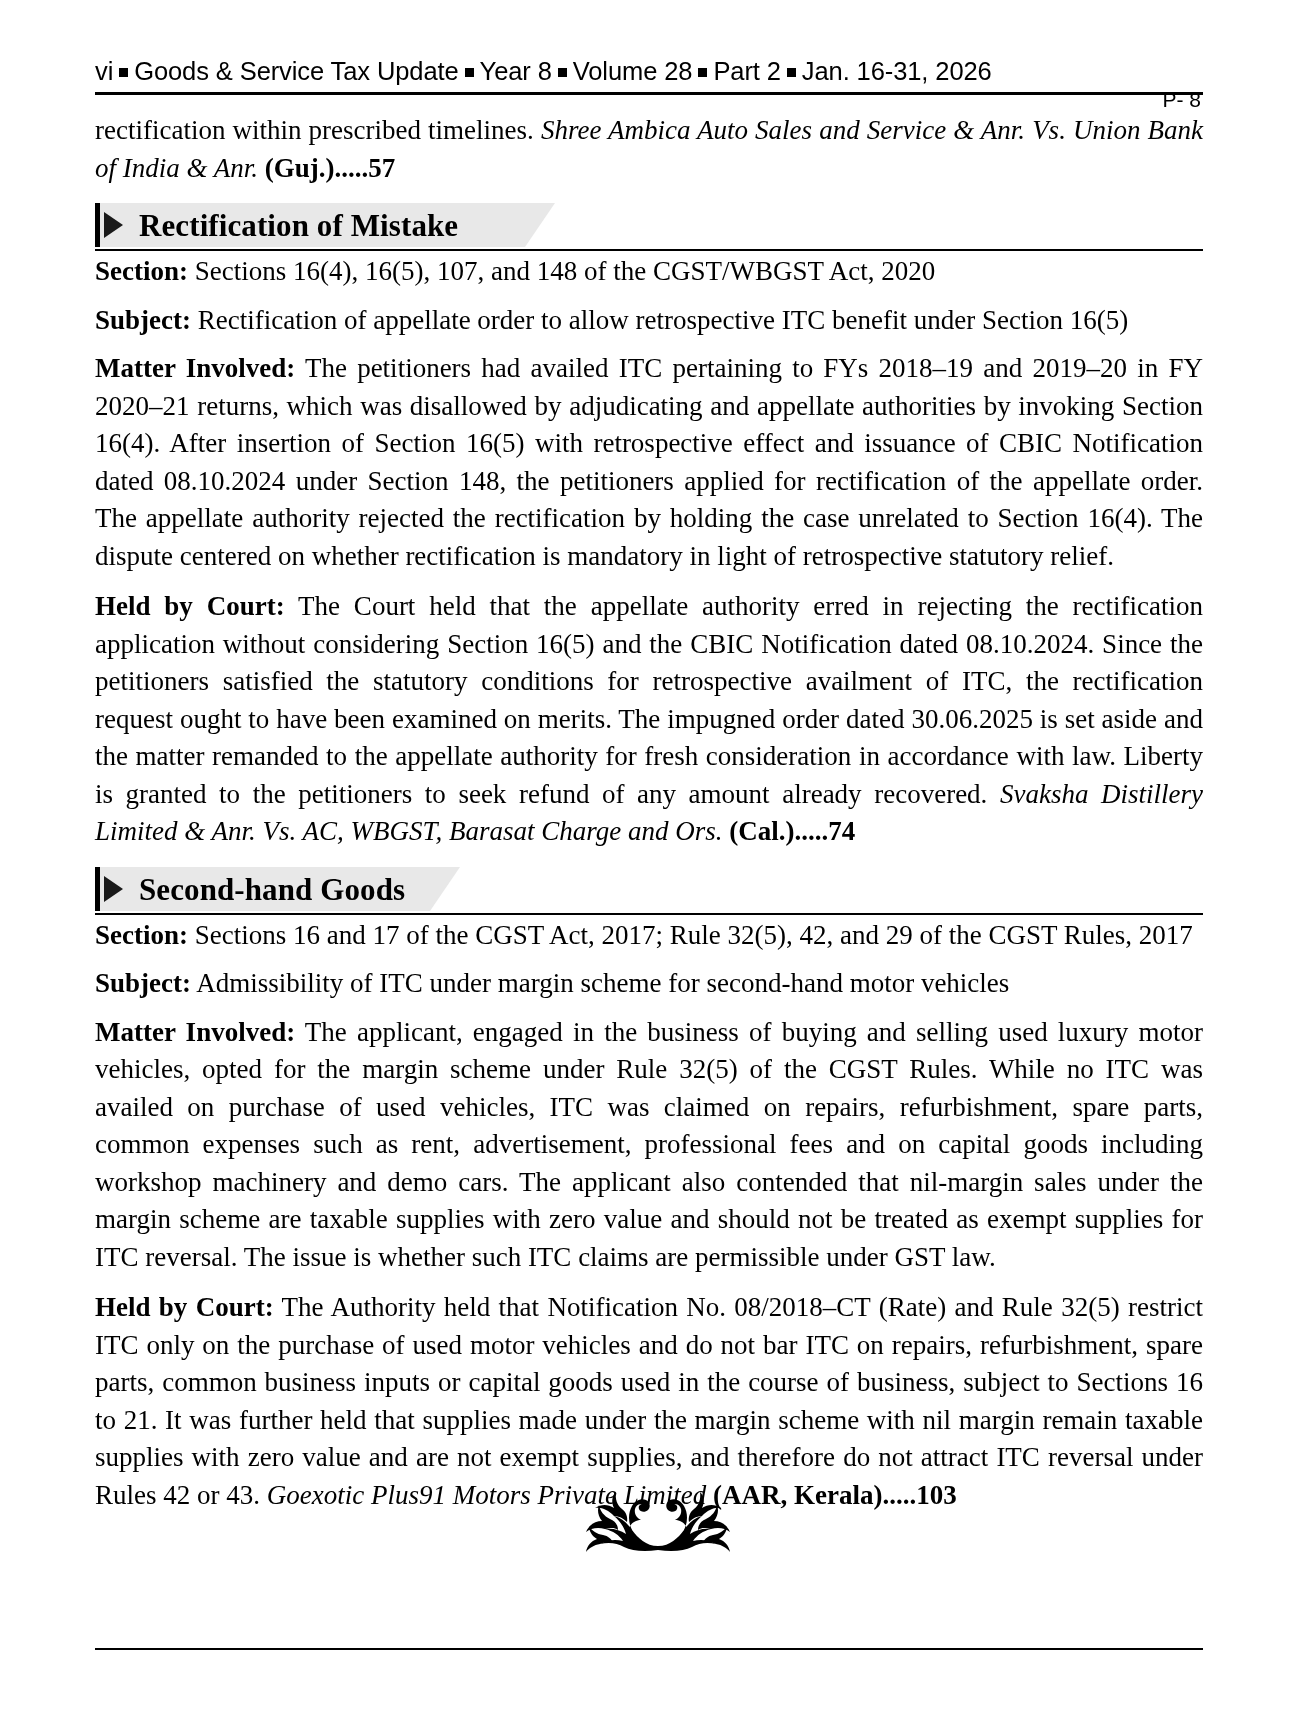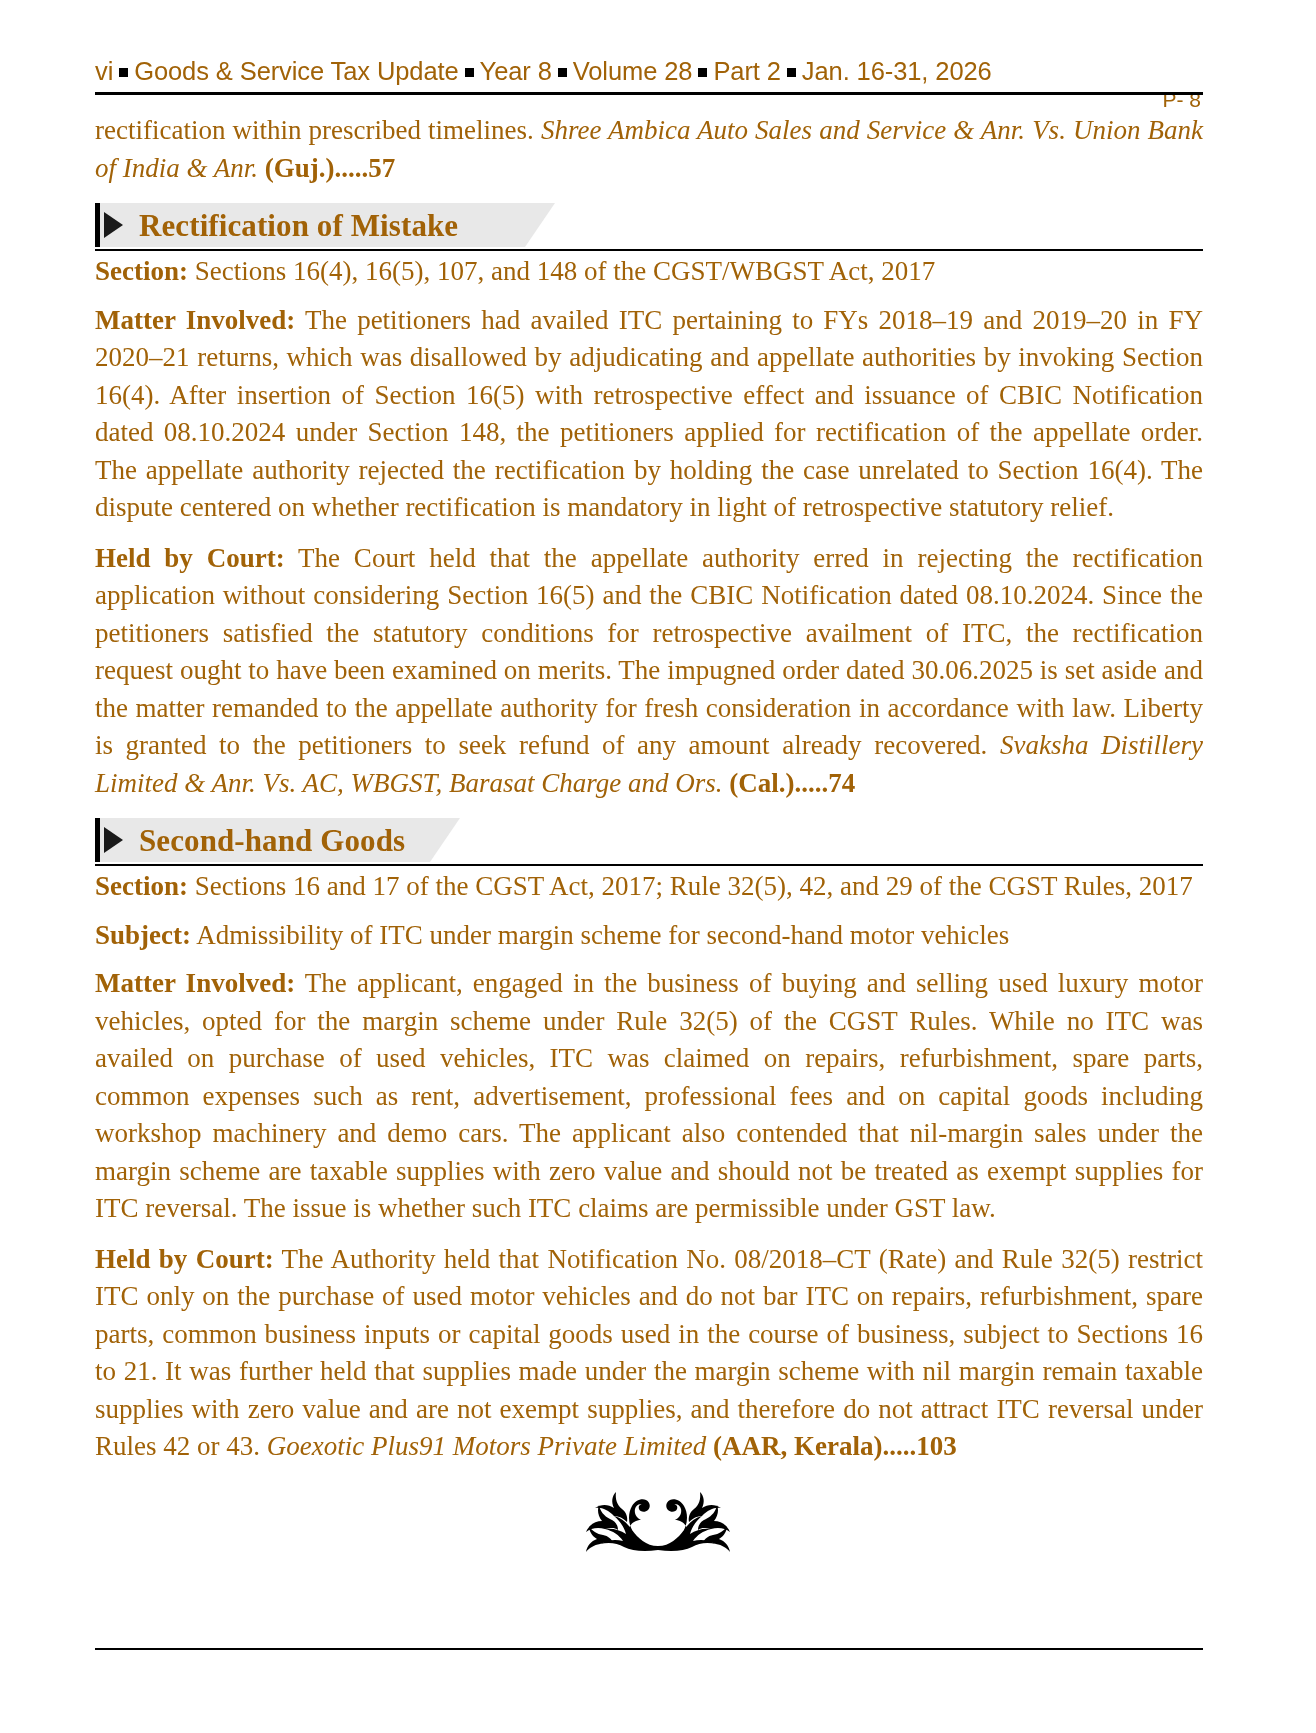--- a/index.html
+++ b/index.html
@@ -7,21 +7,21 @@
     padding: 0;
     background: #ffffff;
   }
   .page {
     position: relative;
     width: 1316px;
     height: 1733px;
     margin: 0 auto;
     background: #ffffff;
     font-family: "Liberation Serif", "DejaVu Serif", serif;
-    color: #a16207;
+    color: #000000;
     overflow: hidden;
   }
 
   
   .header {
     position: absolute;
     left: 95px;
     top: 56px;
     width: 1108px;
     height: 42px;
@@ -179,22 +179,23 @@
     <p class="para"><span>rectification within prescribed timelines. </span><span class="i">Shree Ambica Auto Sales and Service &amp; Anr. Vs. Union Bank of India &amp; Anr.</span><span> </span><span class="b">(Guj.).....57</span></p>
 
     <div class="section-head">
       <div class="banner" style="width:430px"></div>
       <div class="banner-bar"></div>
       <div class="tri"></div>
       <div class="section-title">Rectification of Mistake</div>
       <div class="section-rule"></div>
     </div>
 
-    <p class="para tight"><span class="b">Section:</span><span> </span><span>Sections 16(4), 16(5), 107, and 148 of the CGST/WBGST Act, 2017</span></p>
-
+    <p class="para tight"><span class="b">Section:</span><span> </span><span>Sections 16(4), 16(5), 107, and 148 of the CGST/WBGST Act, 2020</span></p>
+
+    <p class="para tight"><span class="b">Subject:</span><span> </span><span>Rectification of appellate order to allow retrospective ITC benefit under Section 16(5)</span></p>
 
     <p class="para"><span class="b">Matter Involved:</span><span> </span><span>The petitioners had availed ITC pertaining to FYs 2018–19 and 2019–20 in FY 2020–21 returns, which was disallowed by adjudicating and appellate authorities by invoking Section 16(4). After insertion of Section 16(5) with retrospective effect and issuance of CBIC Notification dated 08.10.2024 under Section 148, the petitioners applied for rectification of the appellate order. The appellate authority rejected the rectification by holding the case unrelated to Section 16(4). The dispute centered on whether rectification is mandatory in light of retrospective statutory relief.</span></p>
 
     <p class="para"><span class="b">Held by Court:</span><span> </span><span>The Court held that the appellate authority erred in rejecting the rectification application without considering Section 16(5) and the CBIC Notification dated 08.10.2024. Since the petitioners satisfied the statutory conditions for retrospective availment of ITC, the rectification request ought to have been examined on merits. The impugned order dated 30.06.2025 is set aside and the matter remanded to the appellate authority for fresh consideration in accordance with law. Liberty is granted to the petitioners to seek refund of any amount already recovered. </span><span class="i">Svaksha Distillery Limited &amp; Anr. Vs. AC, WBGST, Barasat Charge and Ors.</span><span class="b"> (Cal.).....74</span></p>
 
     <div class="section-head">
       <div class="banner" style="width:335px"></div>
       <div class="banner-bar"></div>
       <div class="tri"></div>
       <div class="section-title">Second-hand Goods</div>

